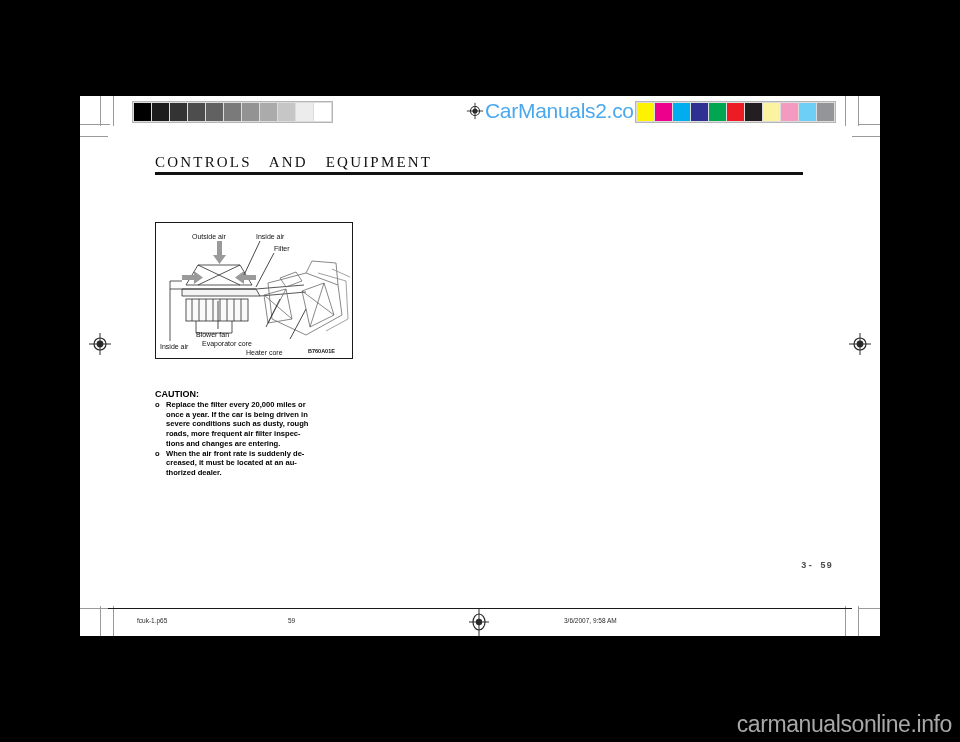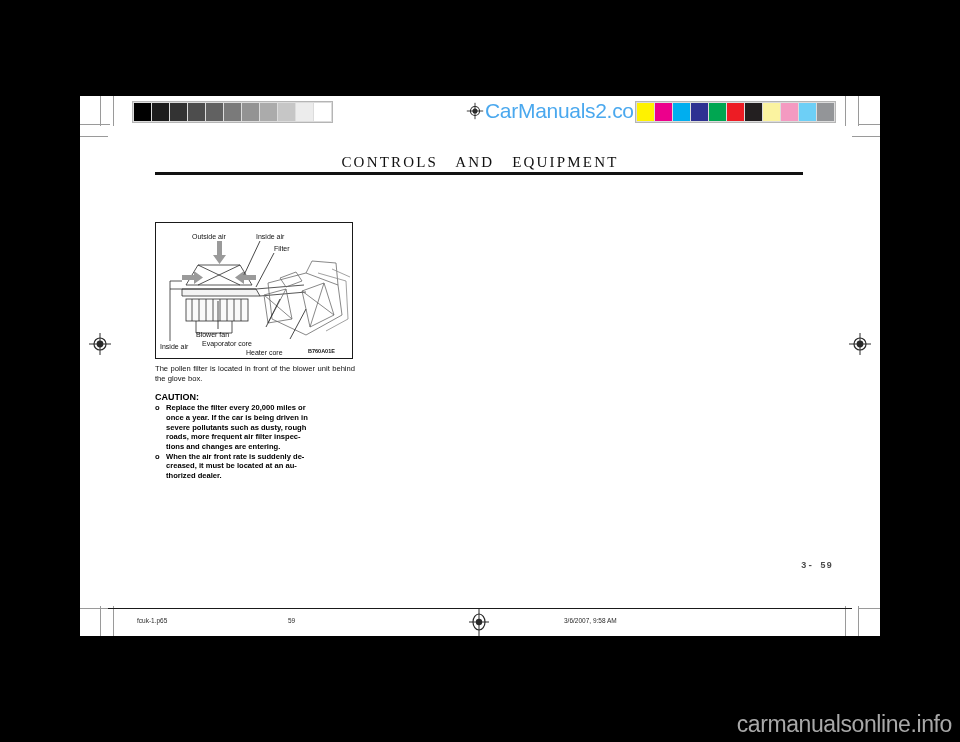--- a/index.html
+++ b/index.html
@@ -88,21 +88,21 @@
     letter-spacing: -0.3px;
     font-family: "Liberation Sans", sans-serif;
   }
 
   
   #running-head {
     position: absolute;
     left: 75px;
     top: 57px;
     width: 650px;
-    text-align: center;
+    text-align: left;
   }
   #running-head .rh-title {
     font-family: "Liberation Serif", serif;
     font-size: 15px;
     letter-spacing: 2.2px;
     color: #101010;
     white-space: pre;
   }
   #head-rule {
     position: absolute;
@@ -171,21 +171,21 @@
     font-size: 7.6px;
     line-height: 9.6px;
     color: #111;
     margin: 0;
     text-align: justify;
   }
   .caution-head {
     font-size: 9px;
     font-weight: bold;
     color: #000;
-    margin: 9px 0 1px 0;
+    margin: 25px 0 1px 0;
   }
   .bullet-row {
     display: flex;
     font-size: 7.6px;
     line-height: 9.7px;
     font-weight: bold;
     color: #000;
     margin-bottom: 0px;
   }
   .bullet-row .bmark {
@@ -388,29 +388,28 @@
       <text class="fig-label" x="118" y="28">Filter</text>
       <text class="fig-label" x="40" y="114">Blower fan</text>
       <text class="fig-label" x="46" y="123">Evaporator core</text>
       <text class="fig-label" x="90" y="132">Heater core</text>
       <text class="fig-label" x="4" y="126">Inside air</text>
       <text class="fig-code" x="152" y="130">B760A01E</text>
     </svg>
   </div>
 
   <div id="body-copy">
-    <p class="para">The pollen filter is located in front of the blower unit behind the glove box.</p>
     <div class="caution-head">CAUTION:</div>
     <div id="bullets">
         <div class="bullet-row">
           <div class="bmark">o</div>
           <div class="btext">
             <span>Replace the filter every 20,000 miles or</span>
             <span>once a year. If the car is being driven in</span>
-            <span>severe pollutants such as dusty, rough</span>
+            <span>severe conditions such as dusty, rough</span>
             <span>roads, more frequent air filter inspec-</span>
             <span>tions and changes are entering.</span>
           </div>
         </div>
         <div class="bullet-row">
           <div class="bmark">o</div>
           <div class="btext">
             <span>When the air front rate is suddenly de-</span>
             <span>creased, it must be located at an au-</span>
             <span>thorized  dealer.</span>

